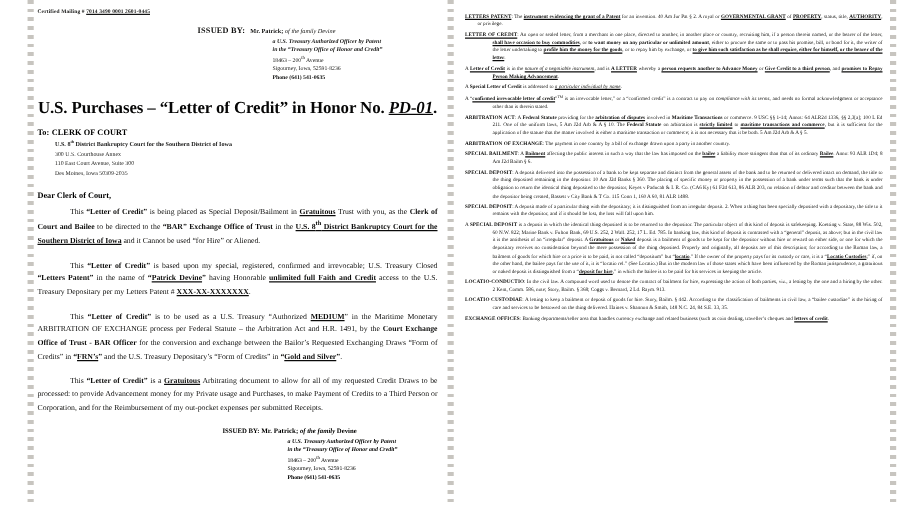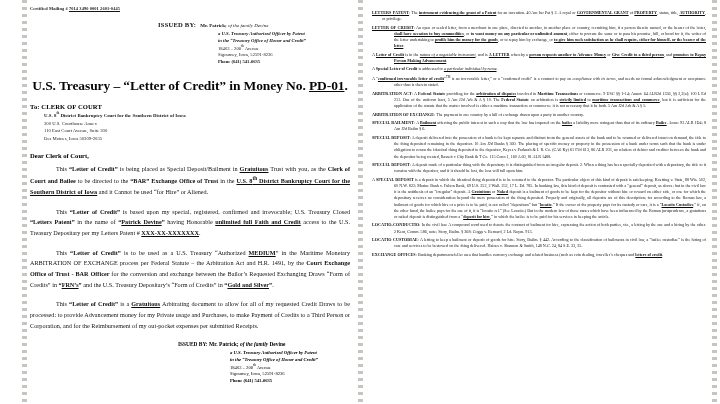--- a/index.html
+++ b/index.html
@@ -65,21 +65,21 @@
   .issued-phone { font-size: 4.6px; font-weight: bold; }
 
   h1.doc-title {
     text-align: center;
     font-size: 13.5px;
     font-weight: bold;
     margin: 12px 0 9px 0;
     letter-spacing: -.1px;
     color: #0d0d0d;
   }
-  h1.doc-title u { text-decoration: underline; }
+  h1.doc-title u { text-decoration: underline; font-style: italic; }
 
   .to-line {
     font-size: 6.6px; font-weight: bold; letter-spacing: .1px;
     margin-bottom: 1px;
   }
   .court-addr {
     margin-left: 14px;
     font-size: 4.7px;
     line-height: 1.62;
     color: #1a1a1a;
@@ -160,21 +160,21 @@
       <div style="margin-left:60px;">
         <div class="issued-sub">a U.S. Treasury Authorized Officer by Patent</div>
         <div class="issued-sub">in the “Treasury Office of Honor and Credit”</div>
         <div class="issued-addr"><span>18463 – 200</span><sup>th</sup><span> Avenue</span></div>
         <div class="issued-addr">Sigourney, Iowa, 52591-8236</div>
         <div class="issued-phone">Phone (641) 541-0635</div>
       </div>
     </div>
 
     <h1 class="doc-title">
-      <span>U.S. Treasury – “Letter of Credit” in Money No. </span><u>PD-01</u><span>.</span>
+      <span>U.S. Purchases – “Letter of Credit” in Honor No. </span><u>PD-01</u><span>.</span>
     </h1>
 
     <div class="to-line">To: CLERK OF COURT</div>
     <div class="court-addr">
       <div class="bold"><span>U.S. 8</span><sup>th</sup><span> District Bankruptcy Court for the Southern District of Iowa</span></div>
       <div>300 U.S. Courthouse Annex</div>
       <div>110 East Court Avenue, Suite 300</div>
       <div>Des Moines, Iowa 50309-2035</div>
     </div>
 

